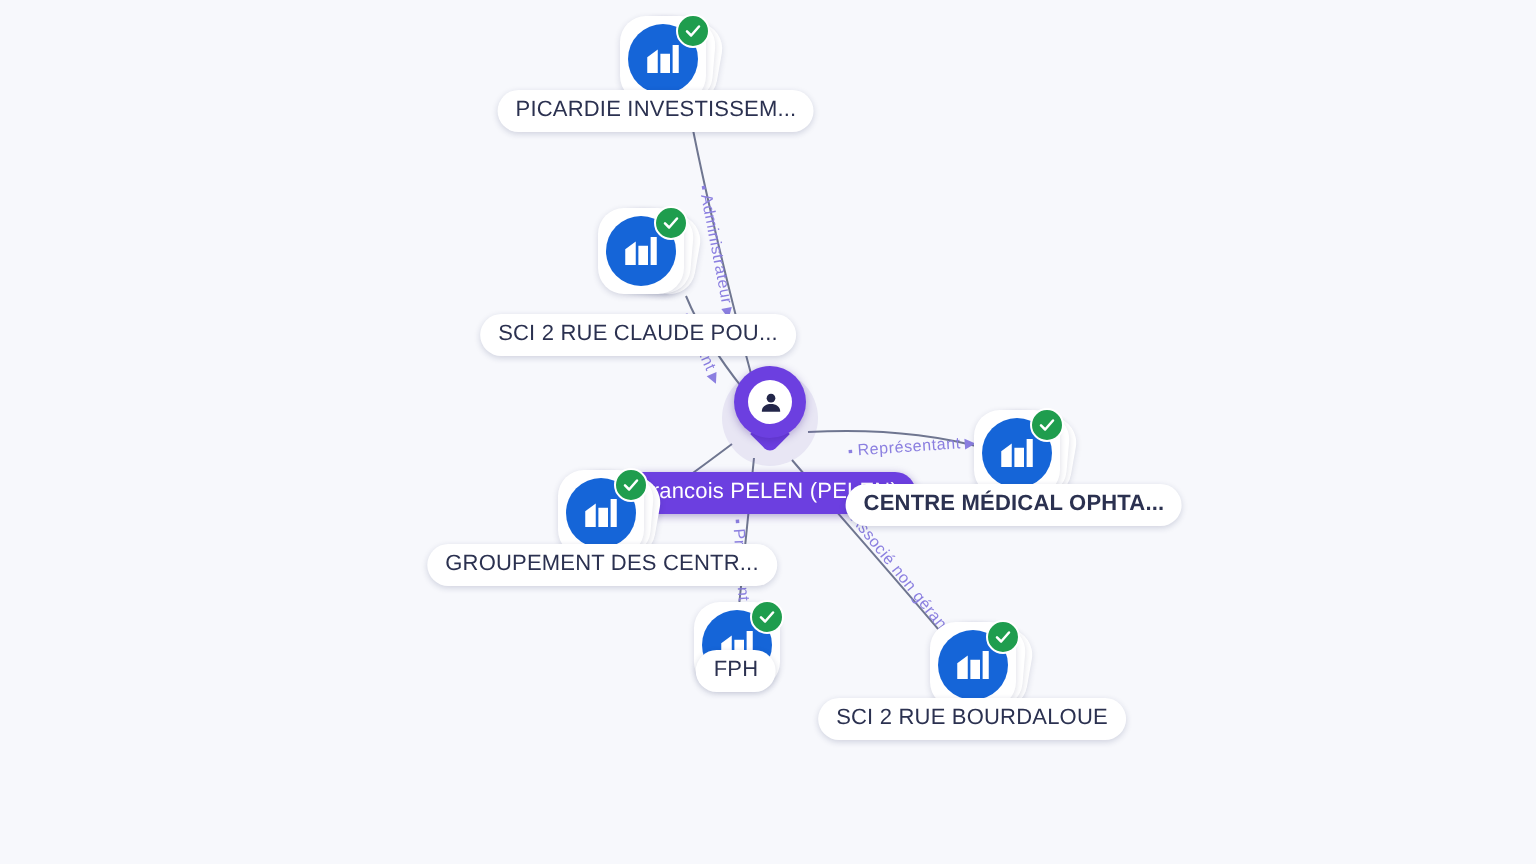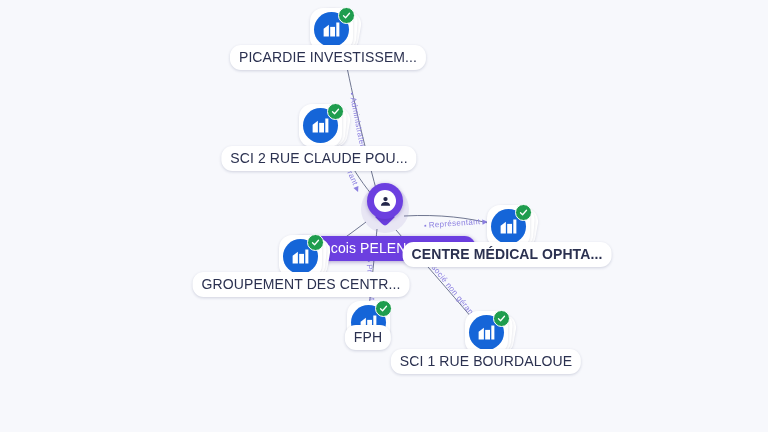--- a/index.html
+++ b/index.html
@@ -136,21 +136,21 @@
     align-items: center;
     justify-content: center;
   }
   
   .node-label {
     position: absolute;
     transform: translateX(-50%);
     white-space: nowrap;
     background: #ffffff;
     color: #2b3150;
-    font-size: 14px;
+    font-size: 11px;
     letter-spacing: 0.1px;
     padding: 4px 9px 5px 9px;
     border-radius: 11px;
     box-shadow: 0 1px 3px rgba(30,40,90,0.18);
   }
   .node-label.selected {
     background: #6c3fe0;
     color: #ffffff;
     box-shadow: 0 1px 4px rgba(60,30,140,0.4);
   }
@@ -234,21 +234,21 @@
                 <rect x="17.5" y="4" width="3.5" height="16"></rect>
               </g>
             </svg>
           </div>
           <div class="verified-badge" style="background: rgb(31, 157, 78);">
             <svg width="9" height="9" viewBox="0 0 24 24">
               <path d="M4 12.5 L9.5 18 L20 6" fill="none" stroke="#ffffff" stroke-width="3.4" stroke-linecap="round" stroke-linejoin="round"></path>
             </svg>
           </div>
         </div>
-        <div class="node-label" style="left: -2px; top: 21px;">SCI 2 RUE CLAUDE POU...</div>
+        <div class="node-label" style="left: -2px; top: 32px;">SCI 2 RUE CLAUDE POU...</div>
       </div>
       <div class="node" style="left: 385px; top: 213px;">
         <div class="person-marker">
           <div class="pin-halo"></div>
           <div class="pin-tip"></div>
           <div class="pin-body"></div>
           <div class="pin-inner">
             <svg width="13" height="13" viewBox="0 0 24 24">
               <g fill="#23264a">
                 <circle cx="12" cy="7.5" r="4"></circle>
@@ -336,17 +336,17 @@
                 <rect x="17.5" y="4" width="3.5" height="16"></rect>
               </g>
             </svg>
           </div>
           <div class="verified-badge" style="background: rgb(31, 157, 78);">
             <svg width="9" height="9" viewBox="0 0 24 24">
               <path d="M4 12.5 L9.5 18 L20 6" fill="none" stroke="#ffffff" stroke-width="3.4" stroke-linecap="round" stroke-linejoin="round"></path>
             </svg>
           </div>
         </div>
-        <div class="node-label" style="left: -1px; top: 17px;">SCI 1 RUE BOURDALOUE</div>
+        <div class="node-label" style="left: -1px; top: 17px;">SCI 2 RUE BOURDALOUE</div>
       </div>
     </div>
 
 </div>
 
 </body></html>

